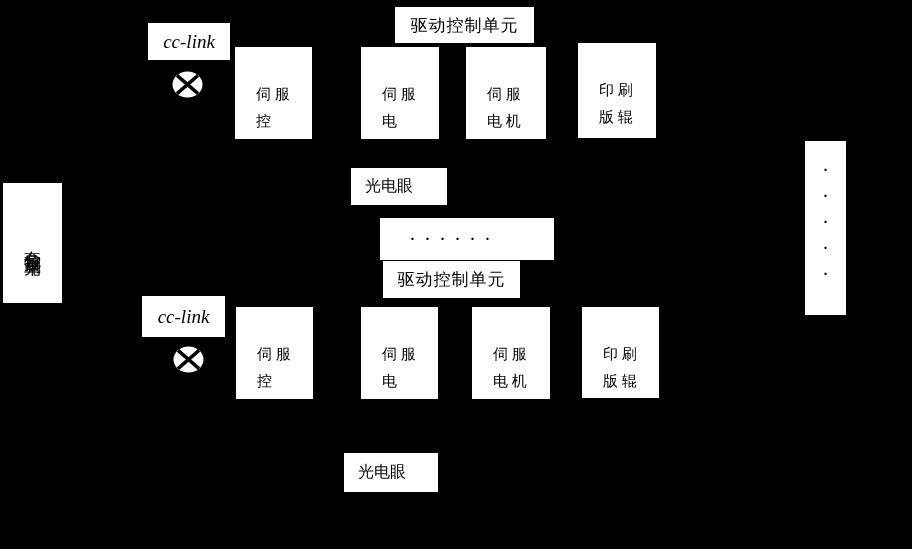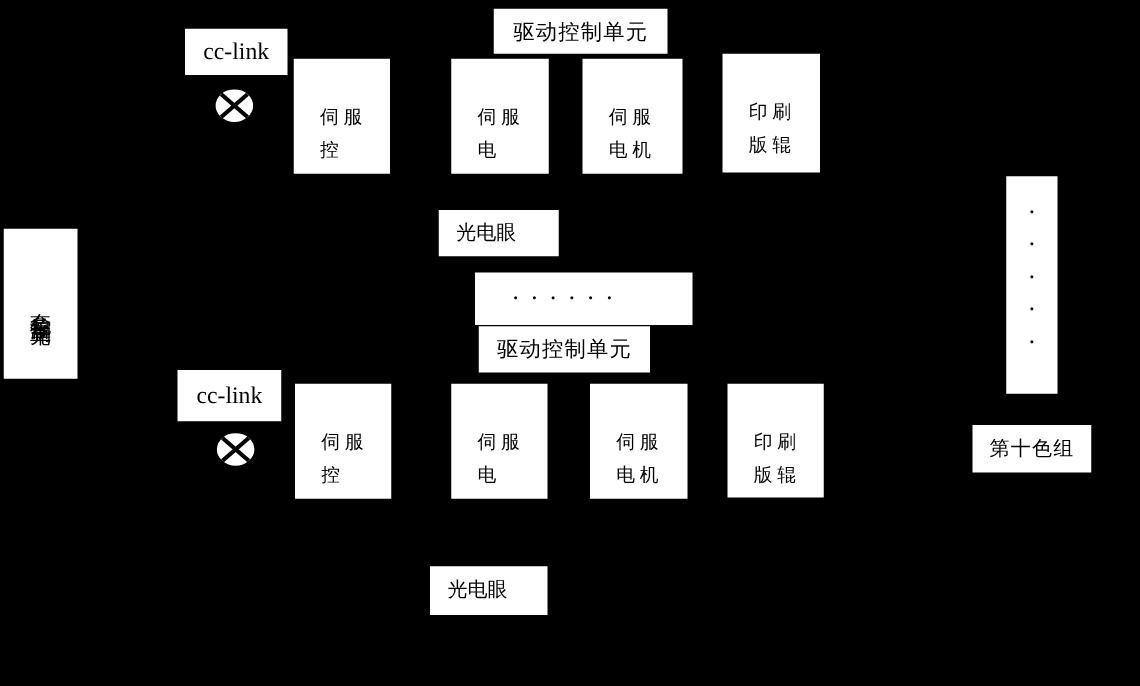--- a/index.html
+++ b/index.html
@@ -39,20 +39,21 @@
     font-size:16px;
     letter-spacing:1px;
     font-family:"Liberation Sans", sans-serif;
   }
   .cclink{
     display:flex;
     align-items:center;
     justify-content:center;
     font-size:19px;
     font-family:"Liberation Serif", serif;
+    font-style:italic;
   }
   .photoeye{
     display:flex;
     align-items:center;
     font-size:16px;
     padding-left:14px;
     font-family:"Liberation Sans", sans-serif;
   }
   .v-box{
     display:flex;
@@ -175,17 +176,14 @@
 
   <div class="box cell" style="left:582px;top:307px;width:77px;height:91px">
     <span>印 刷
 版 辊</span>
   </div>
 
   <div class="box photoeye" style="left:344px;top:453px;width:94px;height:39px">
     <span>光电眼</span>
   </div>
 
-  <div class="box group-label" style="left:778px;top:340px;width:95px;height:38px">
-    <span>第十色组</span>
-  </div>
 
 </div>
 
 </body></html>

